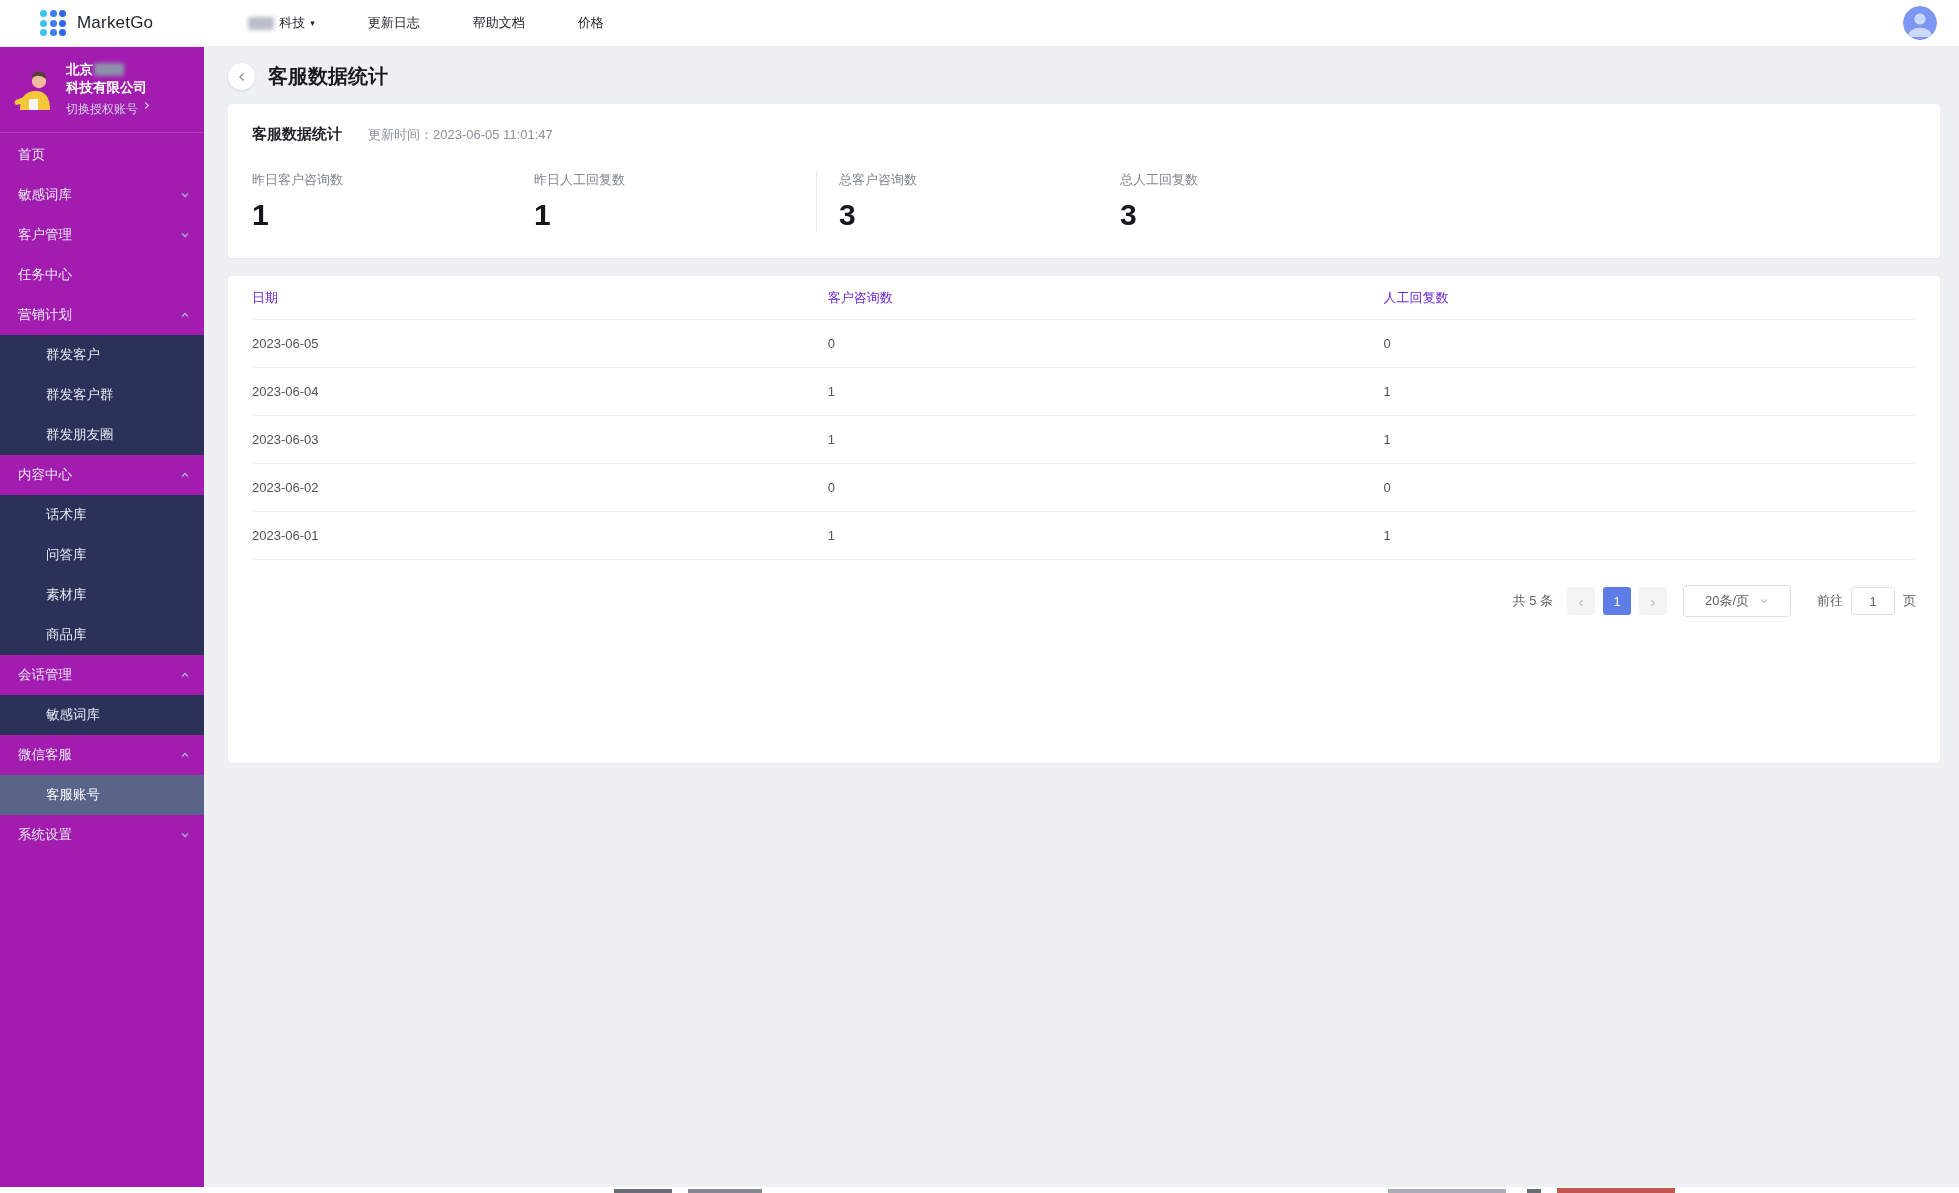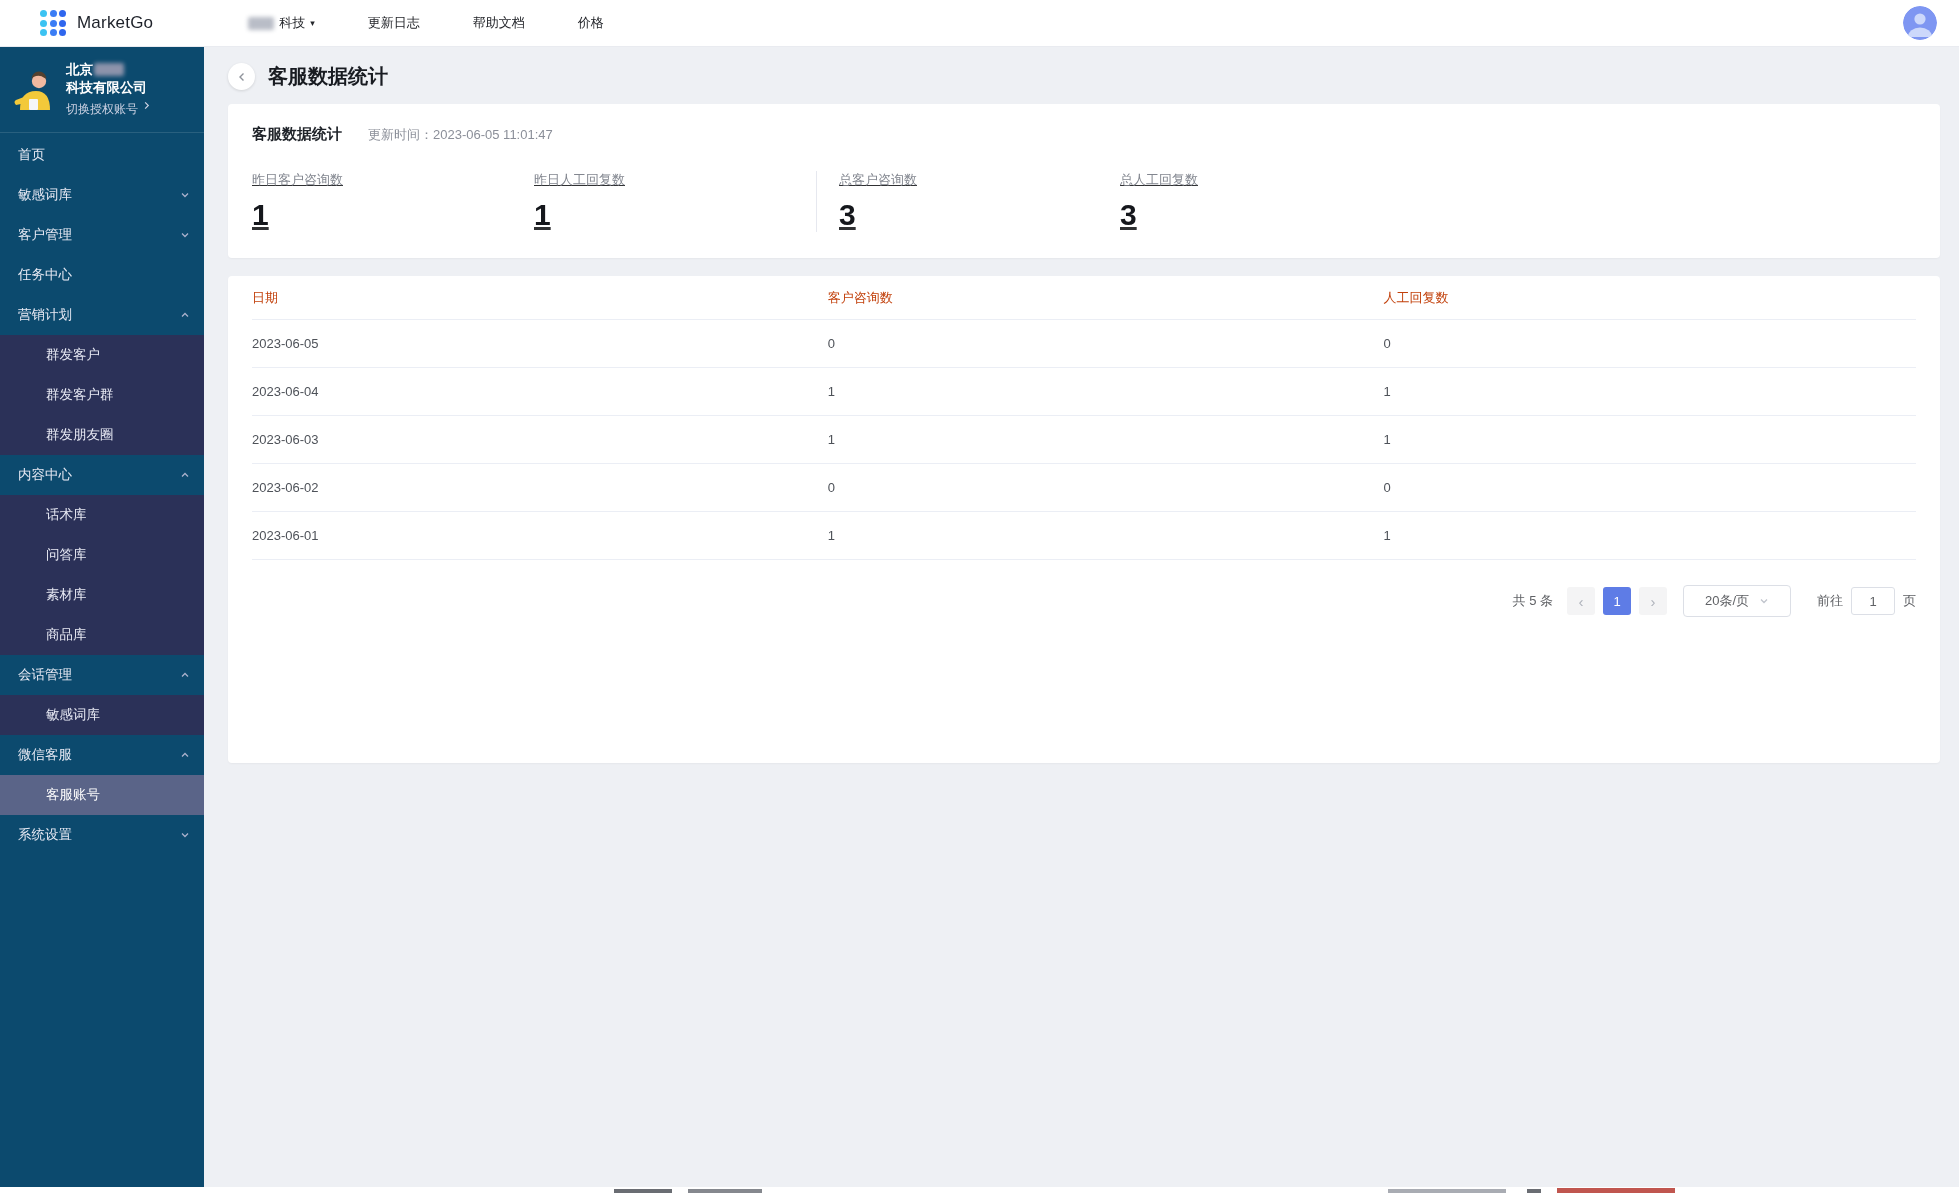--- a/index.html
+++ b/index.html
@@ -25,21 +25,21 @@
   .topnav { display: flex; align-items: center; margin-left: 95px; gap: 53px; }
   .topnav .nav-item { font-size: 13px; color: #24262b; display: flex; align-items: center; gap: 5px; cursor: pointer; }
   .blur-redact { display: inline-block; width: 26px; height: 13px; background: #b9bdc7; border-radius: 2px; filter: blur(2px); }
   .caret-down { font-size: 9px; color: #24262b; }
   .top-avatar { margin-left: auto; width: 34px; height: 34px; border-radius: 50%; overflow: hidden; cursor: pointer; }
 
   
   .shell { flex: 1 1 auto; display: flex; min-height: 0; }
 
   
-  .sidebar { width: 204px; flex: 0 0 204px; background: #0c4a6e; color: #e4e7f2; display: flex; flex-direction: column; }
+  .sidebar { width: 204px; flex: 0 0 204px; background: #a21caf; color: #e4e7f2; display: flex; flex-direction: column; }
   .profile { display: flex; align-items: center; gap: 10px; padding: 15px 12px 14px 12px; border-bottom: 1px solid rgba(255,255,255,.12); }
   .profile-avatar { width: 44px; height: 44px; flex: 0 0 44px; }
   .company-line { font-size: 13.5px; font-weight: 700; color: #fff; line-height: 1.3; display: flex; flex-wrap: wrap; align-items: center; }
   .company-line .blur-redact { width: 30px; height: 13px; background: #8d93ab; margin: 0 1px; }
   .switch-line { margin-top: 5px; font-size: 12px; color: #ced3e4; display: flex; align-items: flex-start; gap: 4px; cursor: pointer; }
   .menu { flex: 1 1 auto; padding-top: 2px; }
   .m-item { height: 40px; display: flex; align-items: center; padding: 0 14px 0 18px; font-size: 13.5px; cursor: pointer; color: #e8eaf4; }
   .m-item .chev { margin-left: auto; display: flex; }
   .m-item.sub { padding-left: 46px; background: #2b3158; }
   .m-item.sub.active { background: #5a6488; color: #fff; font-weight: 400; }
@@ -53,42 +53,42 @@
   .page-title { font-size: 20px; font-weight: 700; color: #181b21; }
 
   .card { background: #fff; border-radius: 4px; box-shadow: 0 1px 2px rgba(0,0,0,.04); }
 
   
   .stats-card { padding: 21px 24px 26px; margin-bottom: 16px; }
   .stats-head { display: flex; align-items: baseline; gap: 26px; }
   .stats-title { font-size: 15px; font-weight: 700; color: #1f2329; }
   .stats-updated { font-size: 13px; color: #8b8f99; }
   .stats-row { display: flex; margin-top: 27px; }
-  .stat-col { width: 282px; text-decoration: underline; }
+  .stat-col { width: 282px; }
   .stat-col.with-divider { border-left: 1px solid #e6e8ef; padding-left: 22px; width: 304px; }
   .stat-label { font-size: 13px; color: #82868f; }
   .stat-value { font-size: 30px; font-weight: 600; color: #15171c; margin-top: 9px; }
 
   
   .table-card { padding: 0 24px 20px; min-height: 487px; }
   .tabs { display: flex; gap: 40px; padding-top: 15px; border-bottom: 1px solid #e4e7ed; }
   .tab { font-size: 14px; padding-bottom: 13px; color: #2b2e33; cursor: pointer; position: relative; }
   .tab.active { color: #5e7ce6; font-weight: 500; }
   .tab.active::after { content: ""; position: absolute; left: 0; right: 0; bottom: -1px; height: 2px; background: #5e7ce6; }
 
   .toolbar { display: flex; justify-content: flex-end; margin-top: 17px; }
   .daterange { width: 547px; height: 38px; border: 1px solid #dcdfe6; border-radius: 4px; display: flex; align-items: center; padding: 0 12px; background: #fff; }
   .daterange input { flex: 1; border: none; outline: none; text-align: center; font-size: 13px; color: #606266; font-family: inherit; background: transparent; }
   .daterange input::placeholder { color: #b6bac3; }
   .range-sep { font-size: 13px; color: #4e5259; padding: 0 6px; }
   .cal-icon { display: flex; margin-right: 4px; }
 
   .data-table { margin-top: 18px; font-size: 13px; }
   .t-head, .t-row { display: grid; grid-template-columns: 34.6% 33.4% 32%; align-items: center; }
-  .t-head { color: #c2410c; padding: 13px 0 12px; border-bottom: 1px solid #ebeef5; }
+  .t-head { color: #6d28d9; padding: 13px 0 12px; border-bottom: 1px solid #ebeef5; }
   .t-row { height: 48px; color: #4e5259; border-bottom: 1px solid #ebeef5; }
 
   .pagination { display: flex; justify-content: flex-end; align-items: center; margin-top: 25px; font-size: 13px; color: #606266; }
   .pg-total { margin-right: 14px; }
   .pg-btn { width: 28px; height: 28px; border-radius: 3px; background: #f4f4f5; border: none; display: flex; align-items: center; justify-content: center; margin-right: 8px; font-size: 15px; color: #aeb2bb; cursor: pointer; font-family: inherit; }
   .pg-btn.page { background: #5e7ce6; color: #fff; font-size: 13px; font-weight: 500; }
   .pg-select { width: 108px; height: 32px; border: 1px solid #dcdfe6; border-radius: 4px; display: flex; align-items: center; justify-content: center; gap: 10px; color: #606266; margin: 0 26px 0 8px; cursor: pointer; background: #fff; }
   .pg-goto { display: flex; align-items: center; gap: 8px; }
   .pg-goto input { width: 44px; height: 28px; border: 1px solid #dcdfe6; border-radius: 3px; text-align: center; font-size: 13px; color: #606266; outline: none; font-family: inherit; }
 

